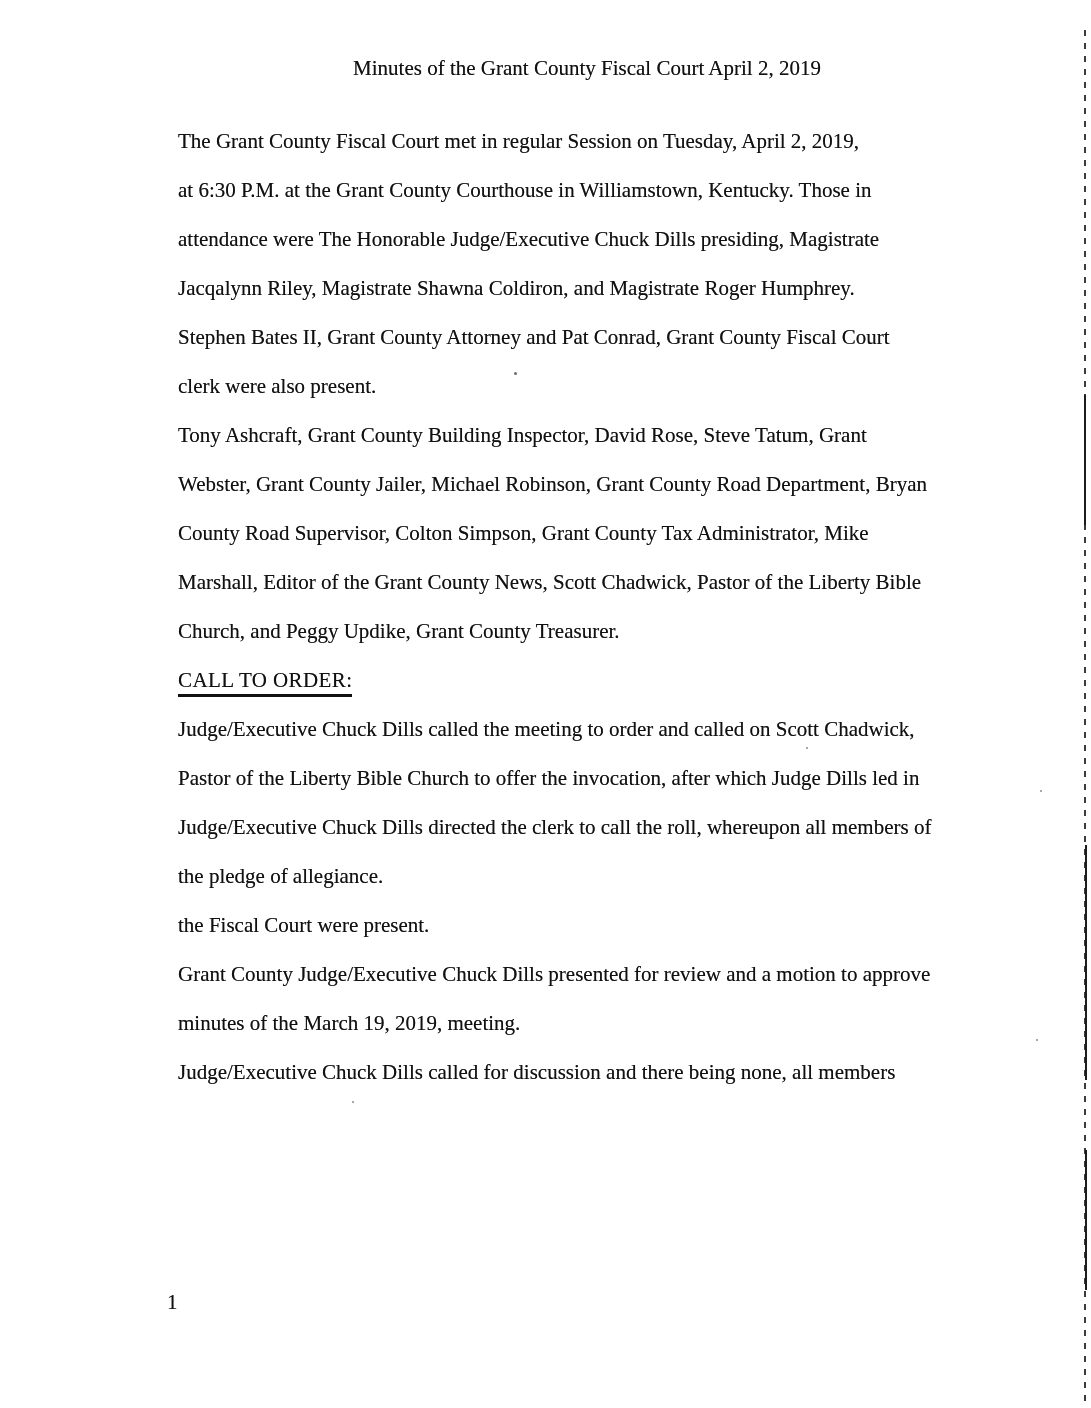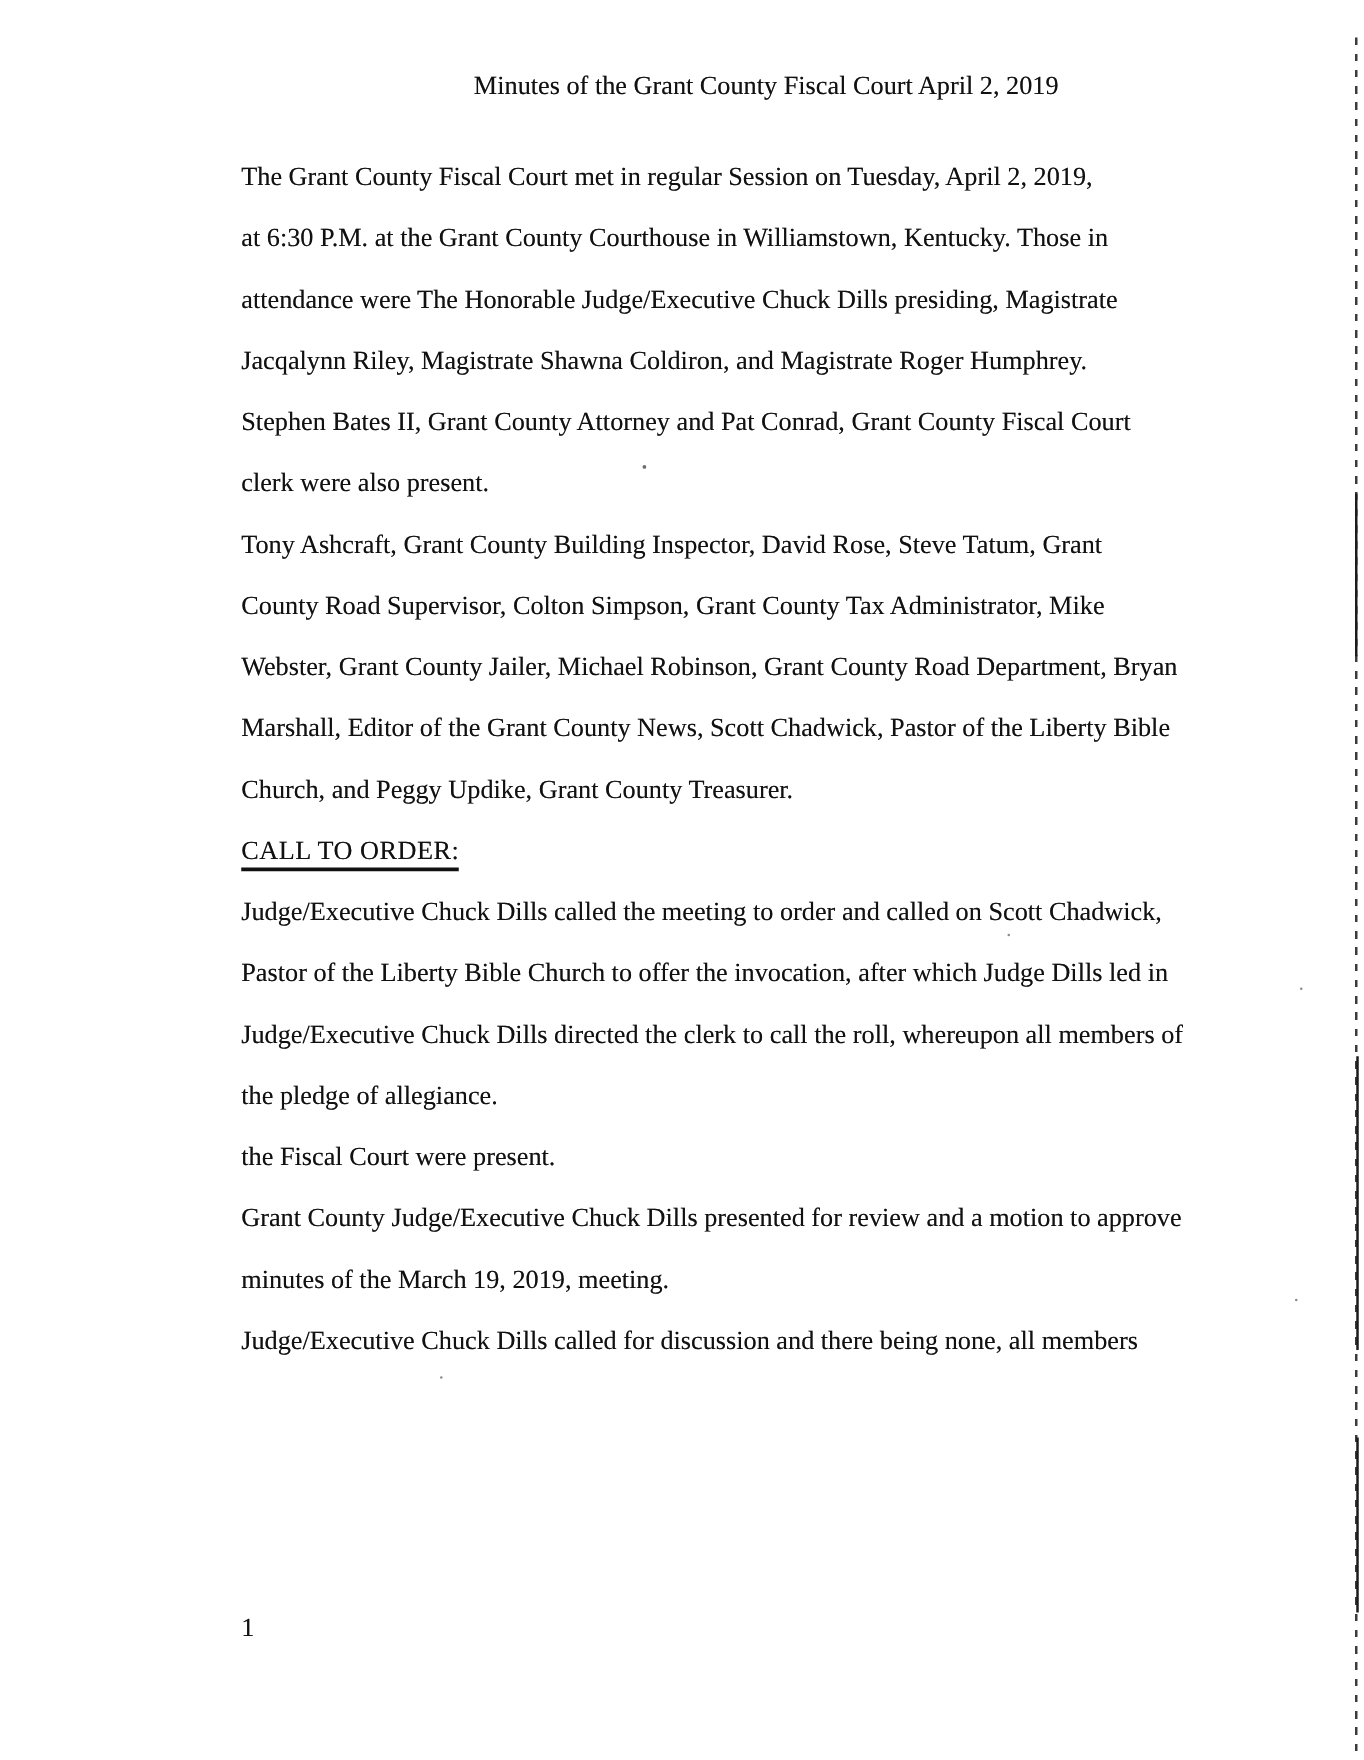--- a/index.html
+++ b/index.html
@@ -11,35 +11,34 @@
     position: relative;
     width: 1091px;
     height: 1408px;
     background: var(--paper, #ffffff);
     color: var(--ink, #111111);
     font-family: "Liberation Serif", "DejaVu Serif", serif;
     overflow: hidden;
   }
   .scan-text {
     text-shadow: 0 0 0.5px rgba(17,17,17,0.55);
-    margin-left: 26px;
   }
   .title {
     position: absolute;
     top: 56px;
     left: 167px;
     width: 840px;
     text-align: center;
     font-size: 21px;
     white-space: nowrap;
   }
   .body {
     position: absolute;
     top: 117px;
-    left: 167px;
+    left: 178px;
     width: 830px;
     font-size: 21px;
   }
   .doc-line {
     height: 49px;
     line-height: 49px;
     white-space: nowrap;
   }
   .heading-underline {
     font-weight: normal;
@@ -105,22 +104,22 @@
 
   <div class="body">
     <div>
         <div class="doc-line scan-text">The Grant County Fiscal Court met in regular Session on Tuesday, April 2, 2019,</div>
         <div class="doc-line scan-text">at 6:30 P.M. at the Grant County Courthouse in Williamstown, Kentucky. Those in</div>
         <div class="doc-line scan-text">attendance were The Honorable Judge/Executive Chuck Dills presiding, Magistrate</div>
         <div class="doc-line scan-text">Jacqalynn Riley, Magistrate Shawna Coldiron, and Magistrate Roger Humphrey.</div>
         <div class="doc-line scan-text">Stephen Bates II, Grant County Attorney and Pat Conrad, Grant County Fiscal Court</div>
         <div class="doc-line scan-text">clerk were also present.</div>
         <div class="doc-line scan-text">Tony Ashcraft, Grant County Building Inspector, David Rose, Steve Tatum, Grant</div>
+        <div class="doc-line scan-text">Webster, Grant County Jailer, Michael Robinson, Grant County Road Department, Bryan</div>
         <div class="doc-line scan-text">County Road Supervisor, Colton Simpson, Grant County Tax Administrator, Mike</div>
-        <div class="doc-line scan-text">Webster, Grant County Jailer, Michael Robinson, Grant County Road Department, Bryan</div>
         <div class="doc-line scan-text">Marshall, Editor of the Grant County News, Scott Chadwick, Pastor of the Liberty Bible</div>
         <div class="doc-line scan-text">Church, and Peggy Updike, Grant County Treasurer.</div>
       </div>
 
     <div class="doc-line">
       <span class="heading-underline scan-text">CALL TO ORDER:</span>
     </div>
 
     <div>
         <div class="doc-line scan-text">Judge/Executive Chuck Dills called the meeting to order and called on Scott Chadwick,</div>

